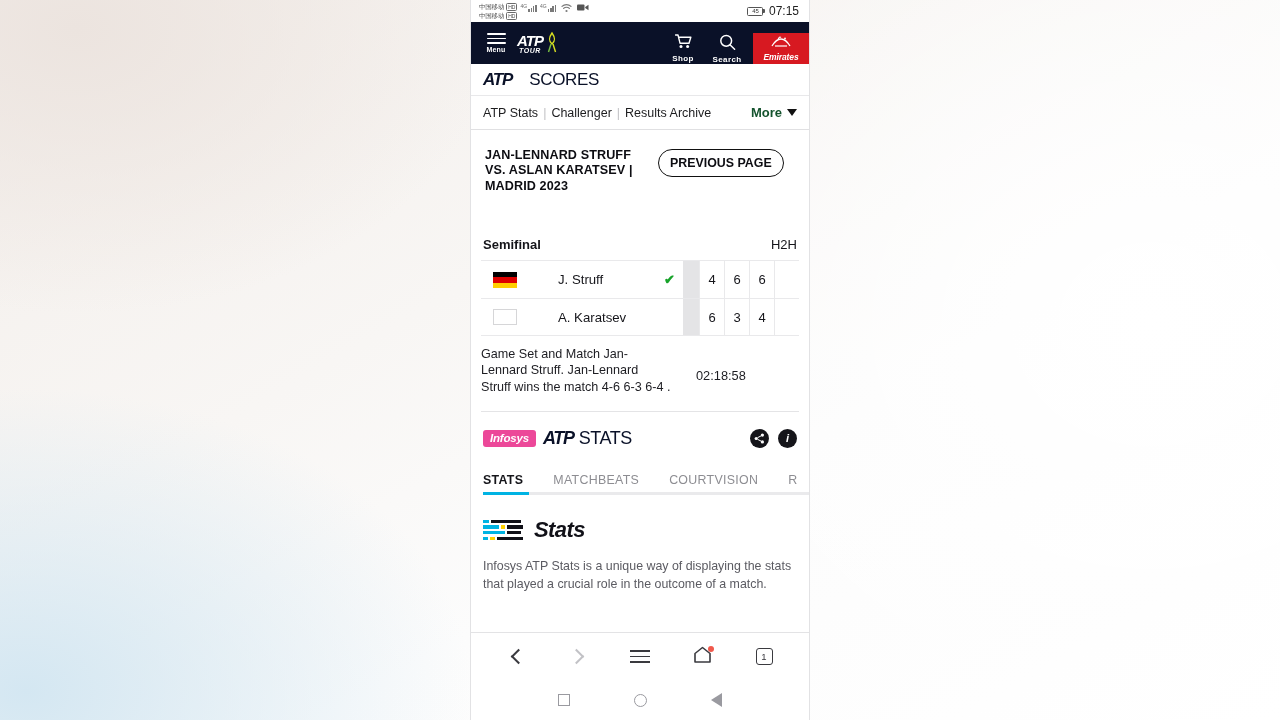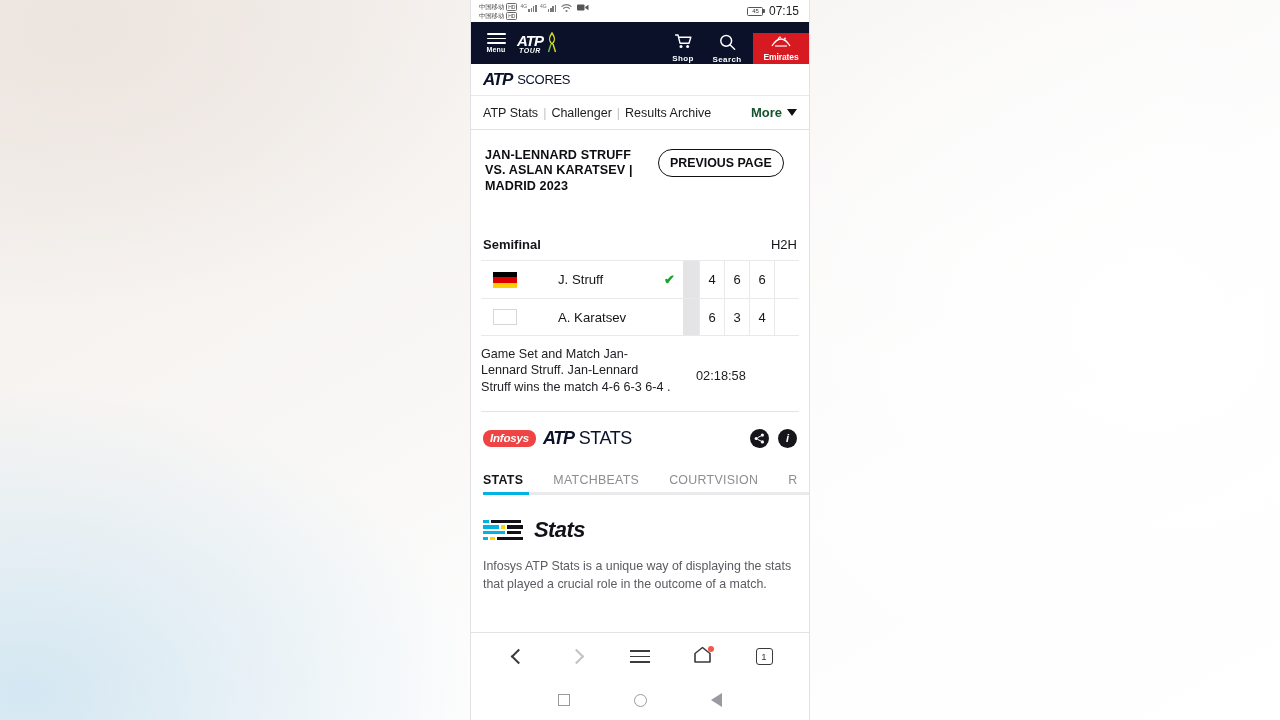--- a/index.html
+++ b/index.html
@@ -92,39 +92,39 @@
     display: flex; flex-direction: column; align-items: center; justify-content: center;
     width: 44px; gap: 1px;
   }
   .nav-action .lbl { color: #fff; font-size: 8px; font-weight: bold; letter-spacing: 0.4px; }
   .emirates {
     width: 56px; background: #d71921;
     display: flex; flex-direction: column; align-items: center; justify-content: center;
     gap: 1px; margin-left: 4px;
   }
   .emirates .ar { color: #fff; font-size: 13px; line-height: 11px; }
-  .emirates .lbl { color: #fff; font-size: 8.5px; font-weight: bold; letter-spacing: -0.1px; }
+  .emirates .lbl { color: #fff; font-size: 8.5px; font-style: italic; font-weight: bold; letter-spacing: -0.1px; }
 
   
   #page {
     flex: 1 1 auto;
     background: #fff;
     overflow: hidden;
     display: flex; flex-direction: column;
   }
 
   
   #scores-head {
     height: 32px; flex: 0 0 32px;
     display: flex; align-items: center;
     padding-left: 12px;
     border-bottom: 1px solid #e8e8ea;
   }
   .sh-atp { font-size: 17px; font-weight: bold; font-style: italic; letter-spacing: -1.2px; color: #0a1128; }
-  .sh-word { font-size: 13px; color: #0a1128; letter-spacing: -0.3px; margin-left: 5px; }
+  .sh-word { font-size: 17px; color: #0a1128; letter-spacing: -0.3px; margin-left: 17px; }
 
   
   #subnav {
     height: 34px; flex: 0 0 34px;
     display: flex; align-items: center;
     padding: 0 12px;
     border-bottom: 1px solid #e0e0e2;
     font-size: 12.5px; color: #1d1d1f;
   }
   #subnav .sep { color: #c3c3c6; margin: 0 5px; }
@@ -202,24 +202,24 @@
   #summary-dur { font-size: 12.8px; color: #1d1d22; margin-top: 22px; }
 
   .hrule { height: 1px; background: #e4e4e6; margin: 0 10px; }
 
   
   #stats-head {
     display: flex; align-items: center;
     padding: 16px 12px 10px 12px;
   }
   .infosys-box {
-    background: #ef4444; color: #fff;
+    background: #ec4899; color: #fff;
     font-size: 11.5px; font-style: italic; font-weight: bold;
     padding: 2px 7px 3px 7px; letter-spacing: -0.2px;
-    border-radius: 8px;
+    border-radius: 3px;
   }
   .ish-atp { font-size: 18px; font-weight: bold; font-style: italic; letter-spacing: -1.3px; color: #0a1128; margin-left: 7px; }
   .ish-word { font-size: 18px; color: #0a1128; letter-spacing: -0.4px; margin-left: 5px; }
   .ish-icons { margin-left: auto; display: flex; align-items: center; gap: 9px; }
   .cicon { width: 19px; height: 19px; border-radius: 50%; background: #15151a; display: flex; align-items: center; justify-content: center; }
   .cicon .glyph { color: #fff; font-size: 11px; line-height: 1; font-weight: bold; font-style: italic; }
 
   
   #stat-tabs {
     display: flex; align-items: flex-end;

